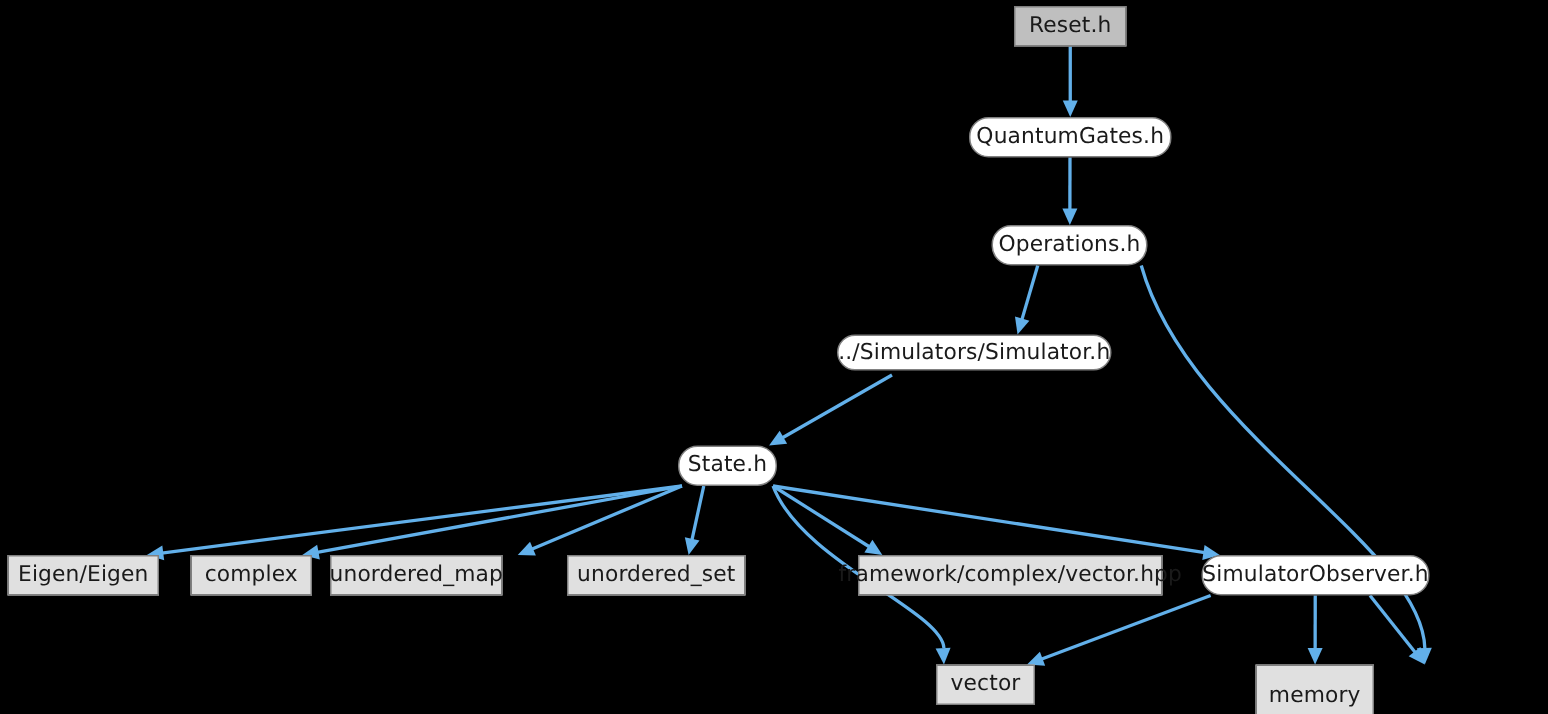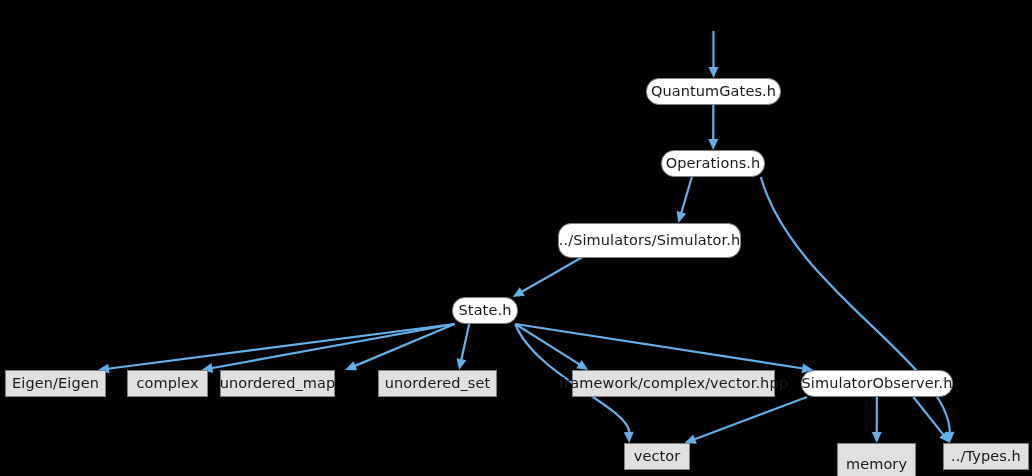--- a/index.html
+++ b/index.html
@@ -99,27 +99,30 @@
       </g>
       <g>
         <path fill="none" stroke="#62b0ea" stroke-width="2.2" d="M876.8333333333334,397 L876.7503293194787,433.00002658035754"></path>
         <polygon points="876.7272727272727,443 871.7526482688781,431.9885009422903 881.7526216885205,432.01155753449626" fill="#62b0ea"></polygon>
       </g>
       <g>
         <path fill="none" stroke="#62b0ea" stroke-width="2.2" d="M913.3333333333334,397 L943.659377598536,435.17032204120727"></path>
         <polygon points="949.88,443 939.1224763789933,437.49766544606 946.9521543377859,431.27704304459604" fill="#62b0ea"></polygon>
       </g>
     </svg>
+<div class="node root" style="left: 676px; top: 4px; width: 75px; height: 27px;">
+      <span>Reset.h</span>
+    </div>
     <div class="node proj" style="left: 646px; top: 78px; width: 135px; height: 27px;">
       <span>QuantumGates.h</span>
     </div>
     <div class="node proj" style="left: 661px; top: 150px; width: 104px; height: 27px;">
       <span>Operations.h</span>
     </div>
-    <div class="node proj" style="left: 558px; top: 223px; width: 183px; height: 35px;">
+    <div class="node proj" style="left: 558px; top: 223px; width: 183px; height: 24px;">
       <span>../Simulators/Simulator.h</span>
     </div>
     <div class="node proj" style="left: 452px; top: 297px; width: 66px; height: 27px;">
       <span>State.h</span>
     </div>
     <div class="node syslib" style="left: 5px; top: 370px; width: 101px; height: 27px;">
       <span>Eigen/Eigen</span>
     </div>
     <div class="node syslib" style="left: 127px; top: 370px; width: 81px; height: 27px;">
       <span>complex</span>
@@ -135,16 +138,13 @@
     </div>
     <div class="node proj" style="left: 801px; top: 370px; width: 152px; height: 27px;">
       <span>SimulatorObserver.h</span>
     </div>
     <div class="node syslib" style="left: 624px; top: 443px; width: 66px; height: 27px;">
       <span>vector</span>
     </div>
     <div class="node syslib" style="left: 837px; top: 443px; width: 79px; height: 42px;">
       <span>memory</span>
     </div>
-    <div class="node syslib" style="left: 943px; top: 443px; width: 86px; height: 27px;">
-      <span>../Types.h</span>
-    </div>
   </div>
 
 </body></html>

